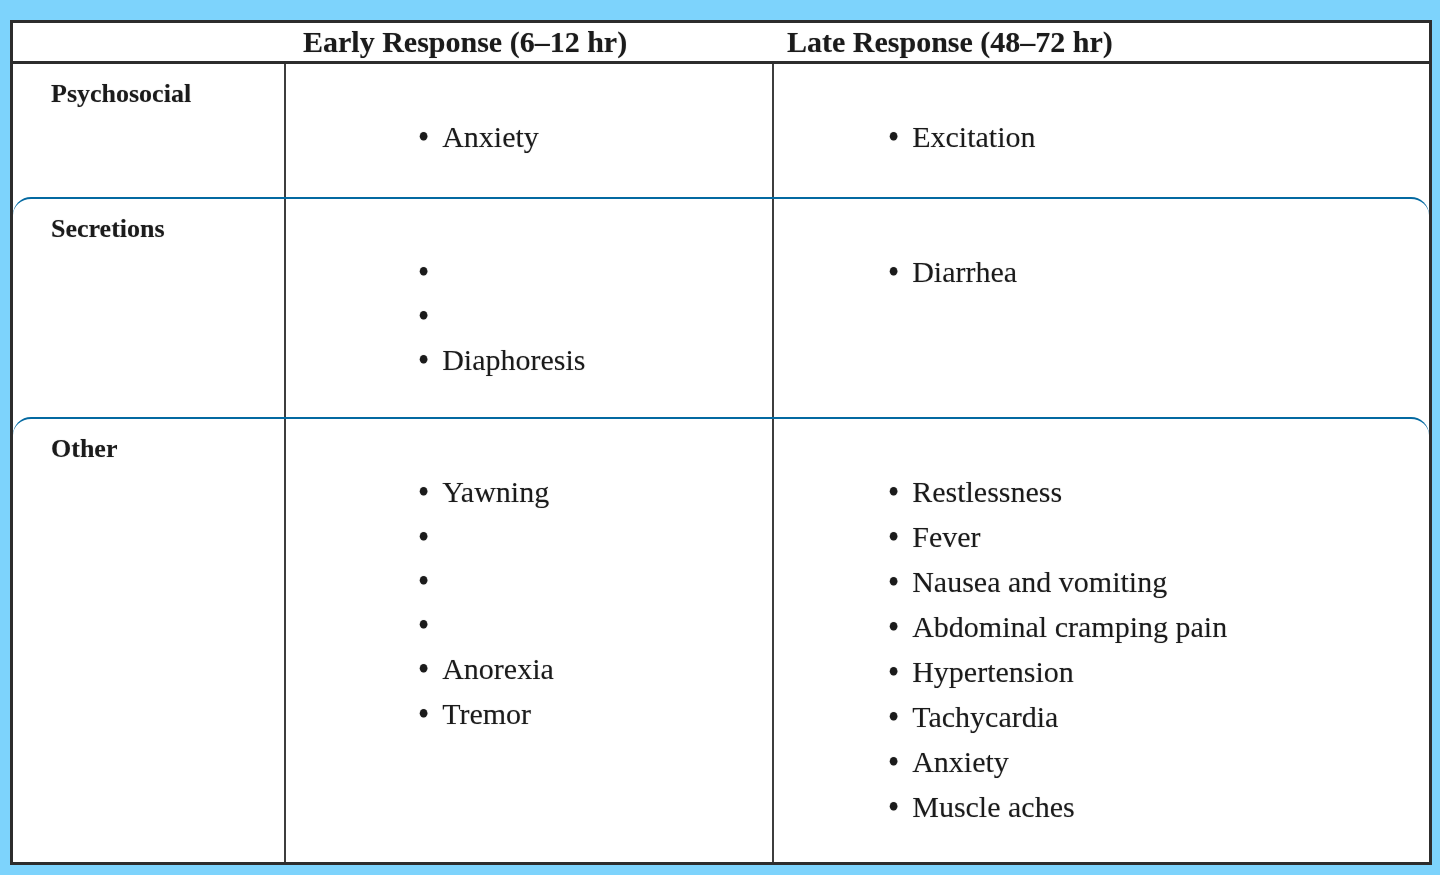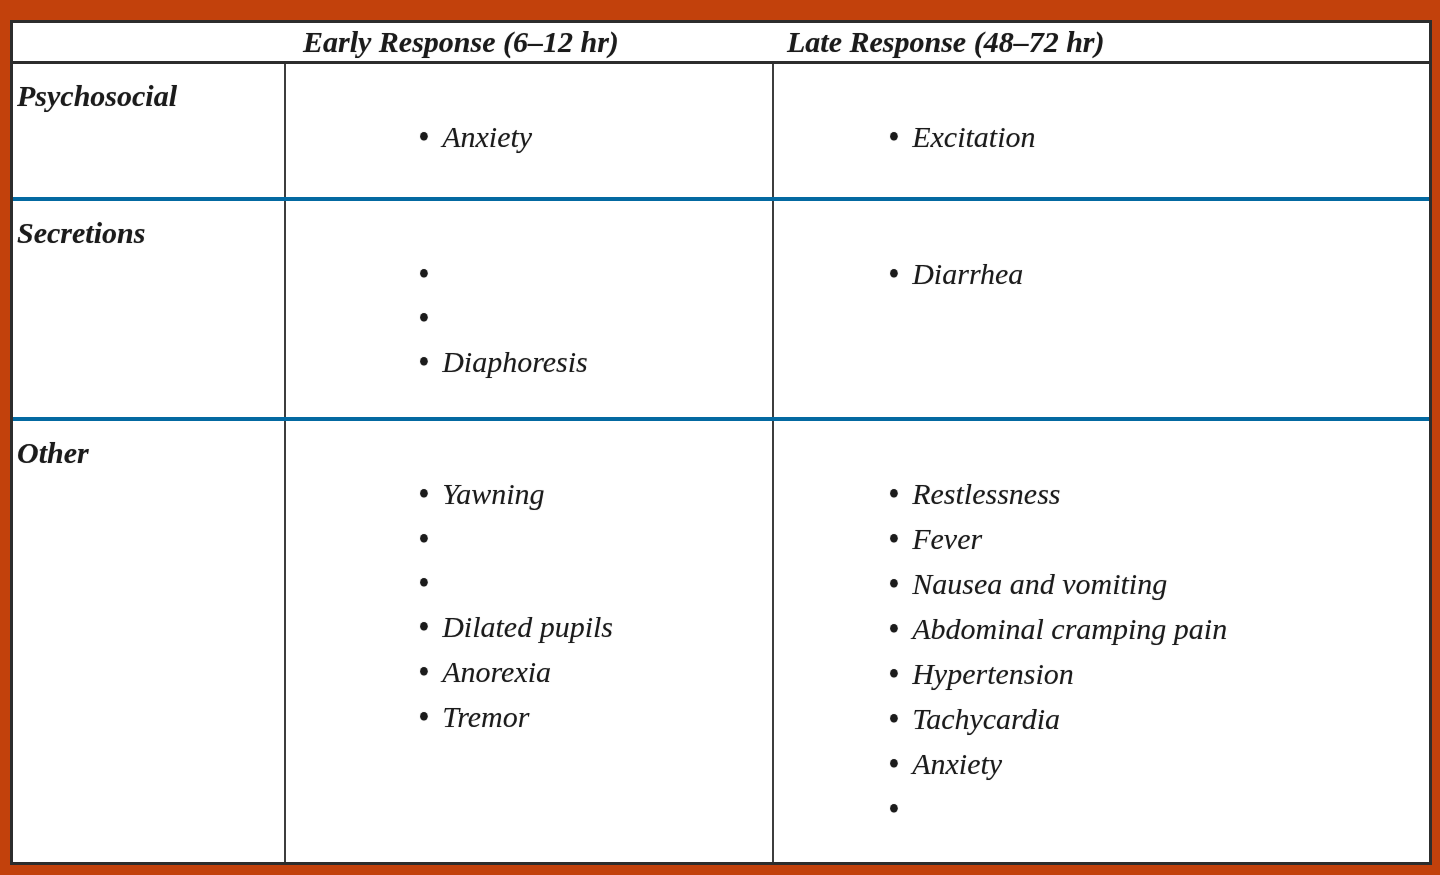--- a/index.html
+++ b/index.html
@@ -5,22 +5,21 @@
   * { margin: 0; padding: 0; box-sizing: border-box; }
   html, body { width: 1440px; height: 875px; background: #ffffff; }
   body {
     font-family: "Liberation Serif", "DejaVu Serif", serif;
     color: #1b1b1b;
   }
   .page {
     position: relative;
     width: 1440px;
     height: 875px;
-    background: #c2410c;
-    font-style: italic;
+    background: #7dd3fc;
   }
   .sym-table {
     position: absolute;
     left: 10px;
     top: 20px;
     width: 1422px;
     height: 845px;
     border: 3px solid #2d2d2d;
     background: #ffffff;
     display: flex;
@@ -40,28 +39,28 @@
     font-size: 30px;
     white-space: nowrap;
   }
   .header-cell.early { padding-left: 19px; }
   .header-cell.late  { padding-left: 15px; }
   .row {
     display: grid;
     grid-template-columns: 271px 488px 1fr;
     flex: none;
   }
-  .row + .row { border-top: 4px solid #0369a1; }
+  .row + .row { border-top: 2px solid #0369a1; border-radius: 18px; }
   .row-psychosocial { height: 133px; }
   .row-secretions   { height: 220px; }
   .row-other        { flex: 1 1 auto; }
   .label-cell {
-    padding: 15px 0 0 4px;
+    padding: 15px 0 0 38px;
     font-weight: bold;
-    font-size: 30px;
+    font-size: 26px;
   }
   .list-cell {
     border-left: 2px solid #3d3d3d;
     padding-top: 50px;
   }
   .list-cell.early .list { padding-left: 132px; }
   .list-cell.late  .list { padding-left: 114px; }
   .li {
     display: flex;
     align-items: baseline;
@@ -143,21 +142,20 @@
               <span>Yawning</span>
             </div>
           <div class="li">
               <span class="bullet">•</span>
             </div>
           <div class="li">
               <span class="bullet">•</span>
             </div>
           <div class="li">
               <span class="bullet">•</span>
-              <span>Dilated pupils</span>
             </div>
           <div class="li">
               <span class="bullet">•</span>
               <span>Anorexia</span>
             </div>
           <div class="li">
               <span class="bullet">•</span>
               <span>Tremor</span>
             </div>
         </div>
@@ -187,19 +185,20 @@
           <div class="li">
               <span class="bullet">•</span>
               <span>Tachycardia</span>
             </div>
           <div class="li">
               <span class="bullet">•</span>
               <span>Anxiety</span>
             </div>
           <div class="li">
               <span class="bullet">•</span>
+              <span>Muscle aches</span>
             </div>
         </div>
       </div>
     </div>
 
   </div>
 </div>
 
 </body></html>

